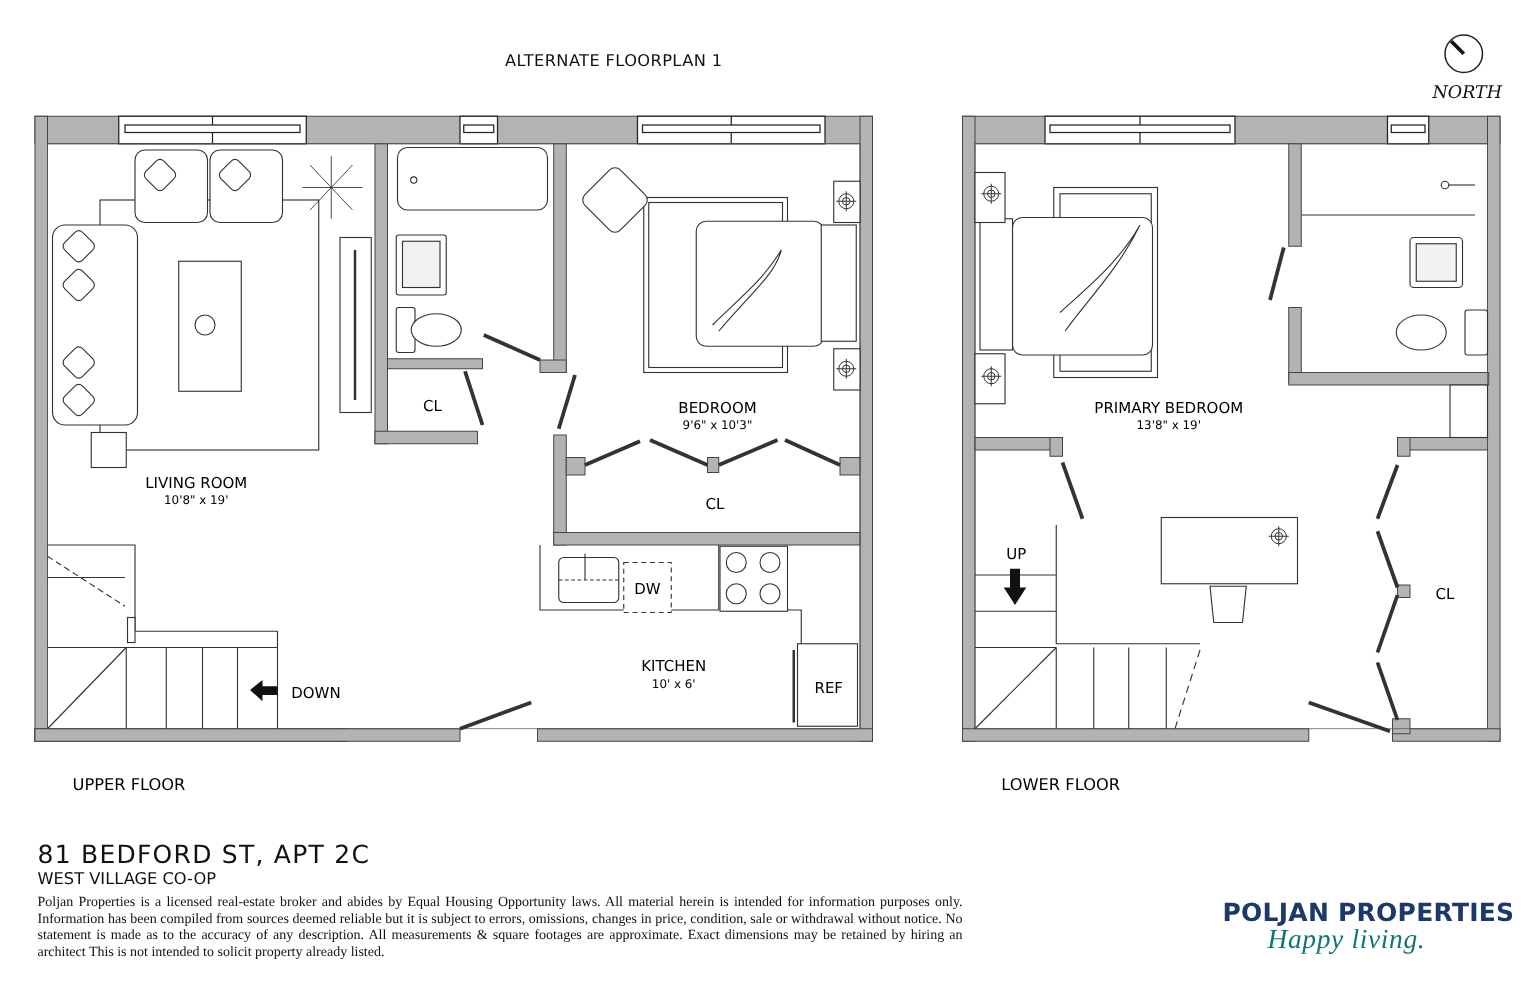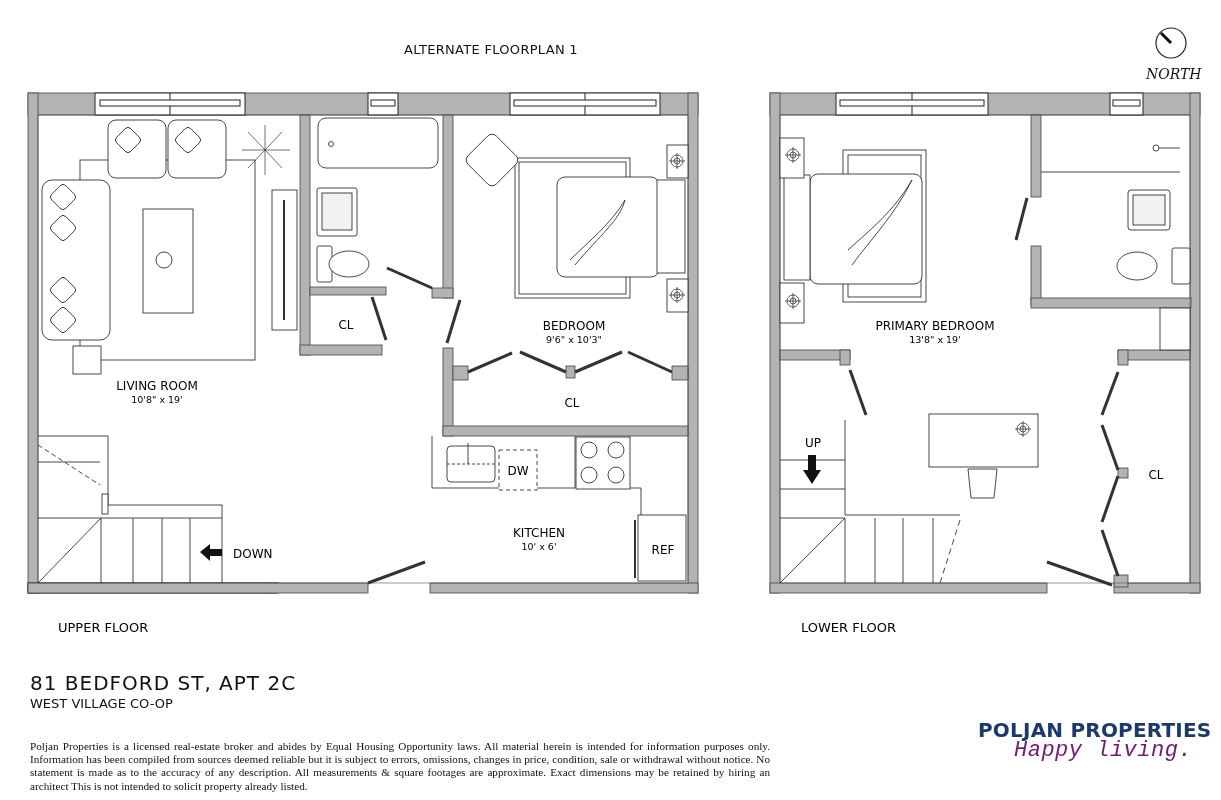--- a/index.html
+++ b/index.html
@@ -6,23 +6,23 @@
   body{width:1221px;height:800px;position:relative;overflow:hidden;font-family:"DejaVu Sans",sans-serif;color:#111;}
   .abs{position:absolute;}
   .title{left:0;width:982px;top:42px;text-align:center;font-size:13px;letter-spacing:0.3px;}
   .title span{position:relative;left:0px;}
   .compass{left:1146px;top:25px;width:50px;text-align:center;}
   .compass .lbl{font-family:"DejaVu Serif",serif;font-style:italic;font-size:14px;margin-top:1px;}
   svg.plan{position:absolute;left:0;top:0;}
   .floor-label{font-size:13px;}
   .addr{left:30px;top:671px;font-weight:normal;font-size:20px;letter-spacing:1px;}
   .sub{left:30px;top:696px;font-size:13px;}
-  .disclaimer{left:30px;top:716px;width:740px;font-family:"Liberation Serif",serif;font-size:11.2px;line-height:13.2px;text-align:justify;margin-top:24px;}
+  .disclaimer{left:30px;top:716px;width:740px;font-family:"Liberation Serif",serif;font-size:11.2px;line-height:13.2px;text-align:justify;}
   .brand{left:978px;top:718px;color:#1b3a6b;font-weight:bold;font-size:20px;letter-spacing:0.2px;}
-  .tagline{left:1014px;top:738px;font-family:Liberation Mono, monospace;font-style:italic;font-size:22px;color:#701a75;letter-spacing:0.5px;}
+  .tagline{left:1014px;top:738px;font-family:Liberation Serif, serif;font-style:italic;font-size:22px;color:#0f766e;letter-spacing:0.5px;}
   .rl{font-size:12px;}
   .rd{font-size:9.5px;}
 </style>
 </head>
 <body>
 
 <div class="abs title"><span>ALTERNATE FLOORPLAN 1</span></div>
 
 <div class="abs compass">
   <svg width="36" height="36" viewBox="0 0 36 36">

